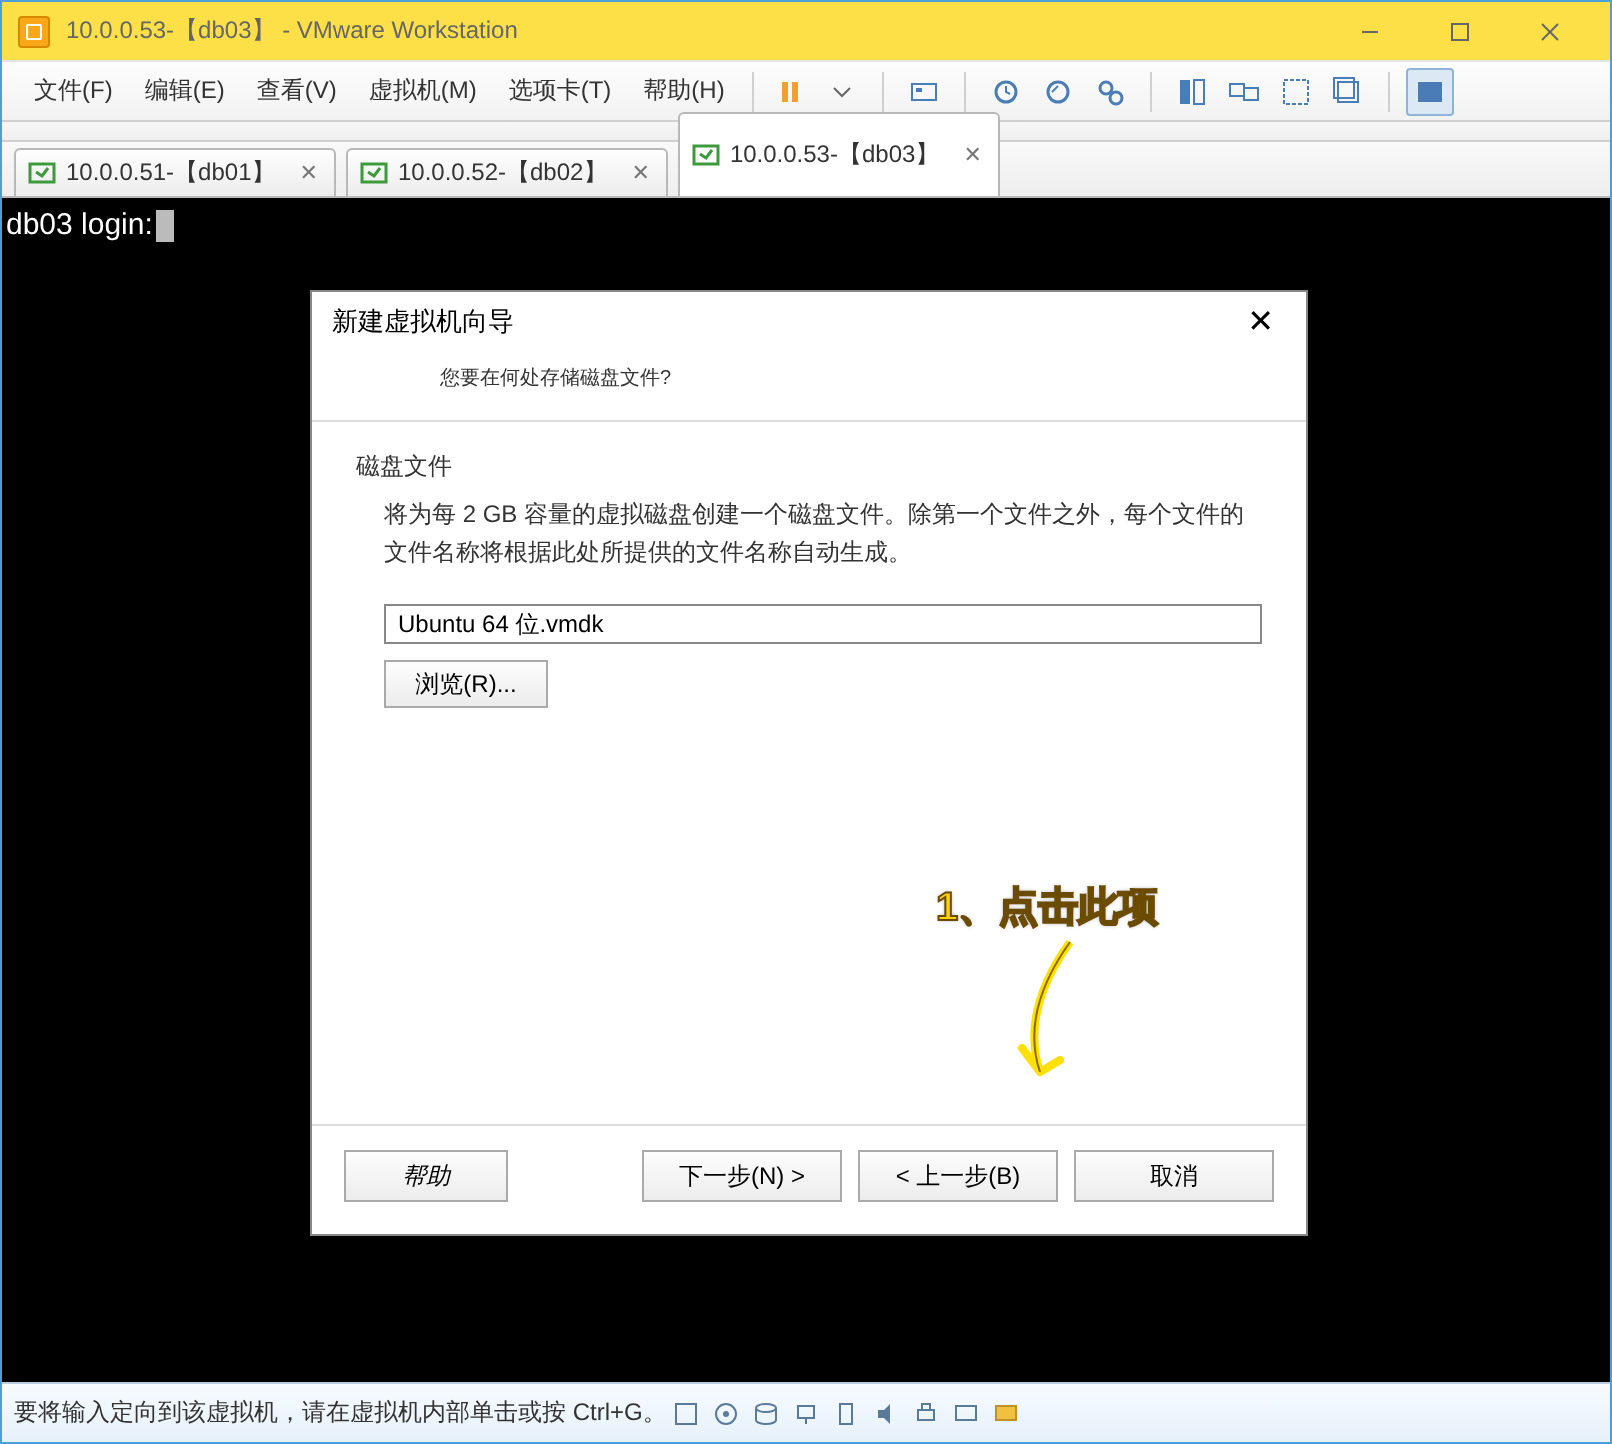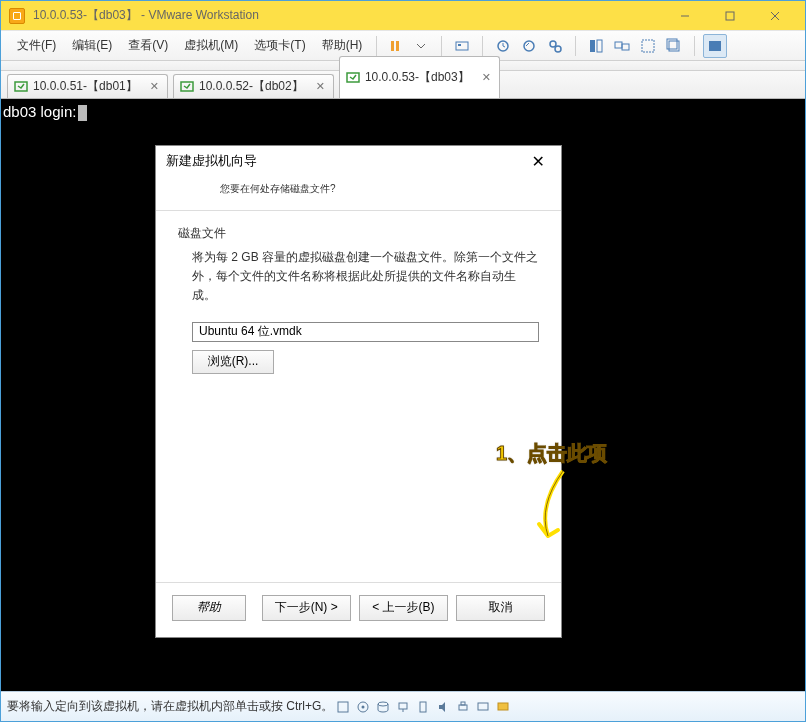--- a/index.html
+++ b/index.html
@@ -31,41 +31,41 @@
 .tab .tab-icon { width: 14px; height: 14px; margin-right: 5px; display:flex; align-items:center; justify-content:center; }
 .tab .close-x { margin-left: 10px; color: #777; font-size: 11px; cursor: pointer; padding: 0 2px; }
 
 .console { flex: 1; background: #000; color: #fff; font-family: "Consolas", monospace; font-size: 15px; padding: 4px 2px; position: relative; }
 .console .cursor { display:inline-block; width: 9px; height: 16px; background: #bbb; margin-left: 2px; vertical-align: text-bottom; }
 
 .statusbar { height: 30px; background: linear-gradient(#f7fbff,#e6f1fa); border-top: 1px solid #b8cde0; display: flex; align-items: center; font-size: 12px; color: #333; padding: 0 6px; }
 .statusbar .status-icons { display:flex; gap:0px; }
 .statusbar .status-icons span { width:20px; height:18px; display:flex; align-items:center; justify-content:center; }
 
-.dialog { position: absolute; left: 155px; top: 145px; width: 407px; background: #fff; border: 1px solid #888; box-shadow: 2px 2px 12px rgba(0,0,0,0.3); }
+.dialog { position: absolute; left: 155px; top: 145px; width: 499px; background: #fff; border: 1px solid #888; box-shadow: 2px 2px 12px rgba(0,0,0,0.3); }
 .dialog-title { height: 30px; display: flex; align-items: center; justify-content: space-between; padding: 0 10px; font-size: 13px; }
 .dialog-close { font-size: 16px; cursor: pointer; padding: 2px 6px; }
 .dialog-header { padding: 6px 22px 14px 50px; border-bottom: 1px solid #ddd; }
 .dialog-header .h1 { font-size: 12px; font-weight: bold; color: #000; margin-bottom: 4px; }
 .dialog-header .h2 { font-size: 10px; color: #333; margin-left: 14px; }
 .dialog-body { padding: 14px 22px 8px 22px; font-size: 12px; color: #333; }
 .dialog-body .section-label { margin-bottom: 6px; }
 .dialog-body .desc { margin: 0 0 16px 14px; line-height: 1.6; }
 .file-row { display: flex; gap: 8px; margin-left: 14px; flex-direction: column; }
 .file-input { flex: 1; height: 24px; border: 1px solid #888; padding: 2px 6px; font-size: 12px; }
 .browse-btn { width: 82px; height: 24px; border: 1px solid #aaa; background: linear-gradient(#fdfdfd,#ececec); font-size: 12px; cursor: pointer; }
 .dialog-gap { height: 200px; }
 .dialog-sep { height: 1px; background: #ddd; margin: 0; }
 .dialog-buttons { display: flex; padding: 12px 16px 16px 16px; gap: 8px; }
 .dlg-btn { height: 26px; border: 1px solid #aaa; background: linear-gradient(#fdfdfd,#ececec); font-size: 12px; cursor: pointer; padding: 0 10px; }
 .dlg-btn.help { width: 82px; font-style: italic; }
 .dlg-btn.nav { width: 100px; }
 .dlg-spacer { flex: 1; }
 
-.annotation { position: absolute; pointer-events: none; z-index: 500; margin-left: 28px; }
+.annotation { position: absolute; pointer-events: none; z-index: 500; }
 .anno-text { font-size: 20px; font-weight: bold; color: #ffd400; -webkit-text-stroke: 1px #6a4b00; text-shadow: 0 0 2px rgba(0,0,0,.4); }
 .anno-arrow { width: 60px; height: 90px; }
 </style>
 </head>
 <body>
 
 <div class="window">
 
   <div class="titlebar">
     <div class="app-icon"></div>

